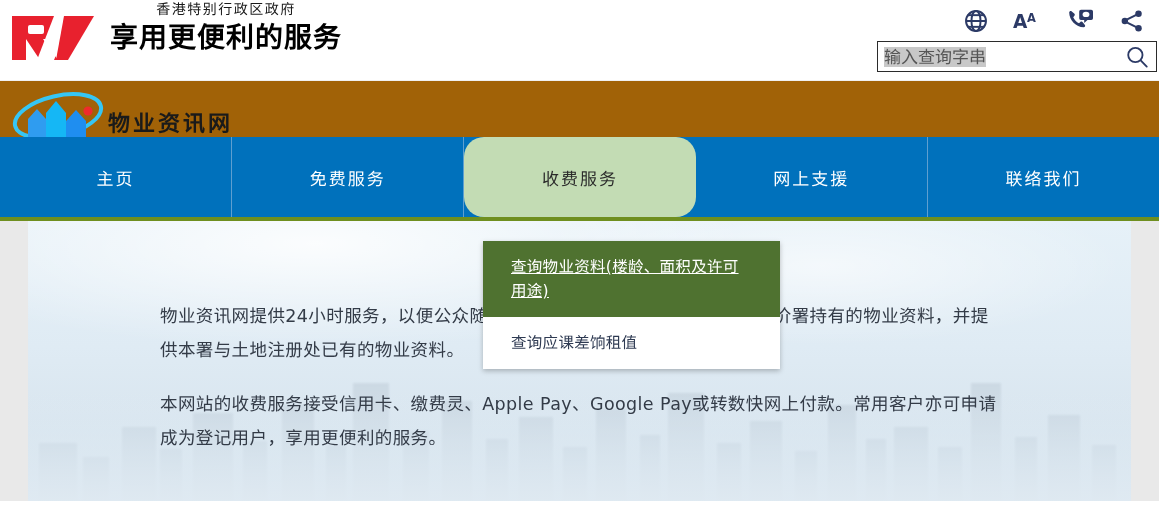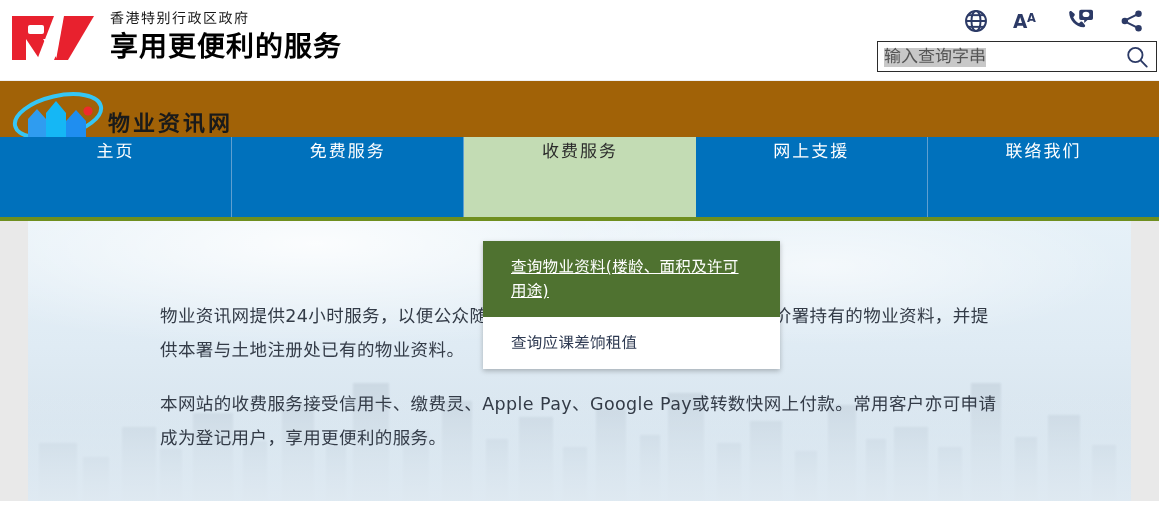--- a/index.html
+++ b/index.html
@@ -34,21 +34,22 @@
     left: 10px;
     top: 12px;
     width: 88px;
     height: 52px;
   }
   .dept-logo svg { display:block; }
 
   .dept-names {
     position: absolute;
     left: 110px;
-    top: 9px;
+    top: 0;
+    text-align: center;
   }
   .dept-name-sm {
     font-size: 14px;
     color: #1a1a1a;
     letter-spacing: 1.5px;
     line-height: 18px;
     font-family: "DejaVu Sans", sans-serif;
   }
   .dept-name-lg {
     font-size: 28px;
@@ -98,21 +99,20 @@
     padding-left: 6px;
     font-size: 17px;
     font-family: "DejaVu Sans", sans-serif;
     color: #555555;
     line-height: 22px;
     white-space: nowrap;
     overflow: hidden;
   }
   .search-fake-text span.sel {
     background: #c8c8c8;
-    font-family: Liberation Mono, monospace;
   }
   .search-btn {
     width: 38px;
     height: 29px;
     display: flex;
     align-items: center;
     justify-content: center;
     cursor: pointer;
     color: #2c3a66;
     background: transparent;
@@ -149,35 +149,37 @@
     position: relative;
     display: flex;
     height: 80px;
     background: #0071bc;
     border-bottom: 4px solid #6f8f1f;
     z-index: 20;
   }
   .nav-item {
     flex: 1 1 0;
     display: flex;
+    align-items: center;
     justify-content: center;
     color: #ffffff;
     font-size: 17px;
     letter-spacing: 2px;
     cursor: pointer;
     position: relative;
     box-sizing: border-box;
     font-family: "DejaVu Sans", sans-serif;
     border-right: 1px solid #5e9fd0;
   }
   .nav-item:last-child { border-right: none; }
   .nav-item.active {
     background: #c3dcb4;
     color: #2b2b2b;
     border-right: none;
+    border-radius: 20px;
   }
 
   
   .content {
     position: relative;
     height: 280px;
     background: #e9e9e9;
     padding: 0 28px;
     box-sizing: border-box;
   }

